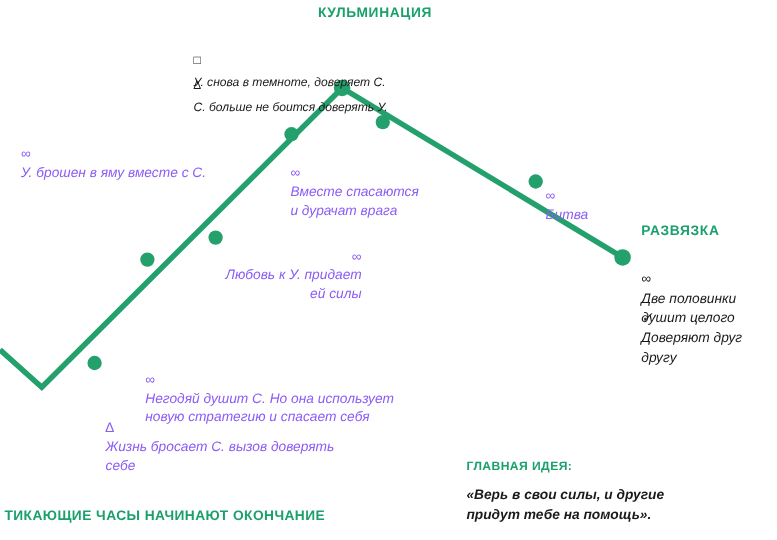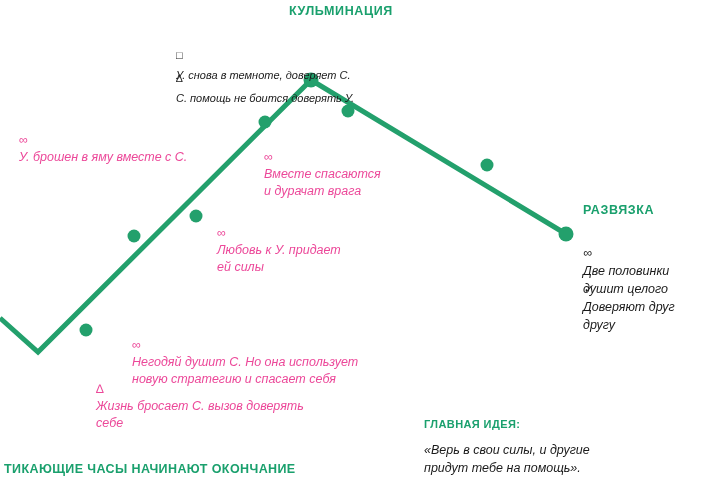--- a/index.html
+++ b/index.html
@@ -23,21 +23,21 @@
     position: absolute;
     left: 0;
     top: 0;
     width: 706px;
     height: 491px;
   }
   .lbl {
     position: absolute;
     font-size: 12.5px;
     line-height: 17px;
-    color: #ec4899;
+    color: #8b5cf6;
     font-style: italic;
     white-space: pre-line;
   }
   .lbl .mark {
     font-style: normal;
     font-weight: normal;
   }
   .heading {
     position: absolute;
     font-size: 12.5px;
@@ -64,20 +64,21 @@
     letter-spacing: 0.4px;
     font-style: normal;
   }
   .footer-right-text {
     position: absolute;
     font-size: 12.5px;
     line-height: 18px;
     color: #1a1a1a;
     font-style: italic;
     white-space: pre-line;
+    font-weight: bold;
   }
   .climax-block {
     position: absolute;
     font-size: 11px;
     line-height: 20px;
     color: #1a1a1a;
     font-style: italic;
     white-space: pre-line;
   }
   .res-block {
@@ -107,37 +108,41 @@
     <circle cx="566" cy="234" r="7.5" fill="#23a06c"></circle>
   </svg>
 
   <div class="heading" style="left:289px; top:4px;">КУЛЬМИНАЦИЯ</div>
   <div class="climax-block" style="left:176px; top:25px;">
     <span class="mark">□</span>
     <span>У. снова в темноте, доверяет С.</span>
   </div>
   <div class="climax-block" style="left:176px; top:48px;">
     <span class="mark">∆</span>
-    <span>С. помощь не боится доверять У.</span>
+    <span>С. больше не боится доверять У.</span>
   </div>
 
   <div class="lbl" style="left:19px; top:115px;">
     <span class="mark">∞</span>
     <span>У. брошен в яму вместе с С.</span>
   </div>
 
   <div class="lbl" style="left:264px; top:132px;">
     <span class="mark">∞</span>
     <span style="display:inline;margin-top:16px;">Вместе спасаются
 и дурачат врага</span>
   </div>
 
+  <div class="lbl" style="left:496px; top:153px;">
+    <span class="mark">∞</span>
+    <span>Битва</span>
+  </div>
 
 
-  <div class="lbl" style="left:217px; top:208px;">
+  <div class="lbl" style="left:205px; top:208px;text-align:right;">
     <span class="mark">∞</span>
     <span>Любовь к У. придает
 ей силы</span>
   </div>
 
   <div class="lbl" style="left:96px; top:320px;margin-left:36px;">
     <span class="mark">∞</span>
     <span>Негодяй душит С. Но она использует
 новую стратегию и спасает себя</span>
   </div>

